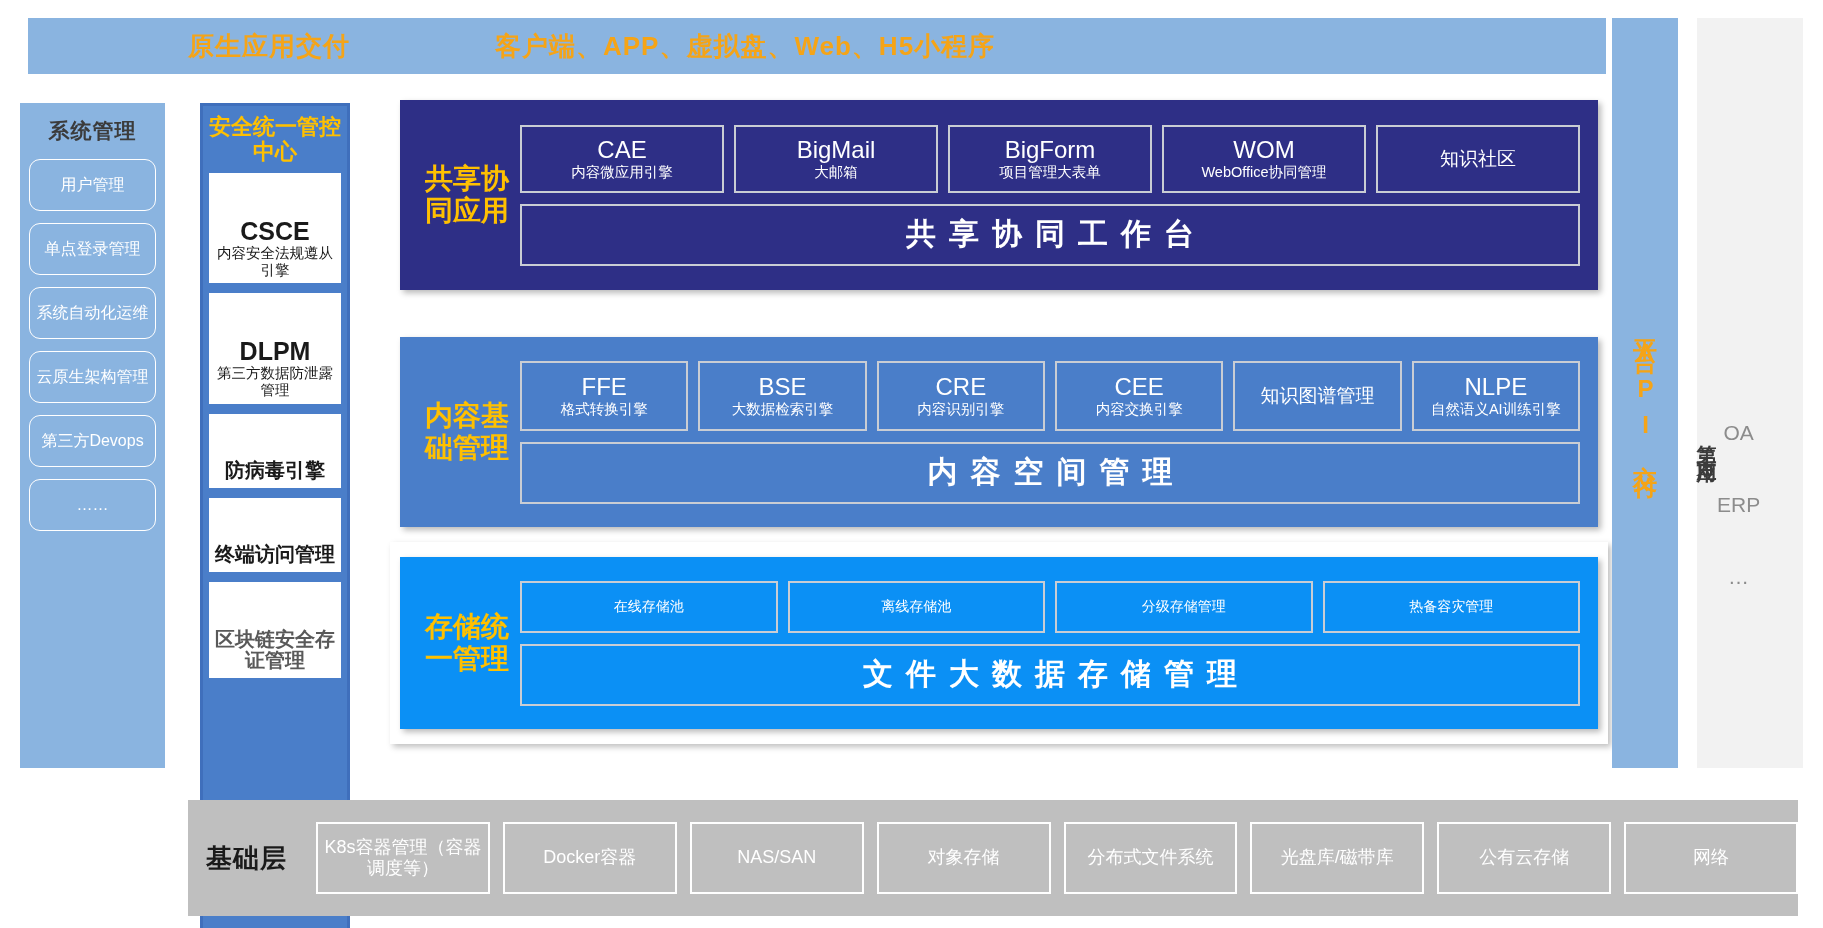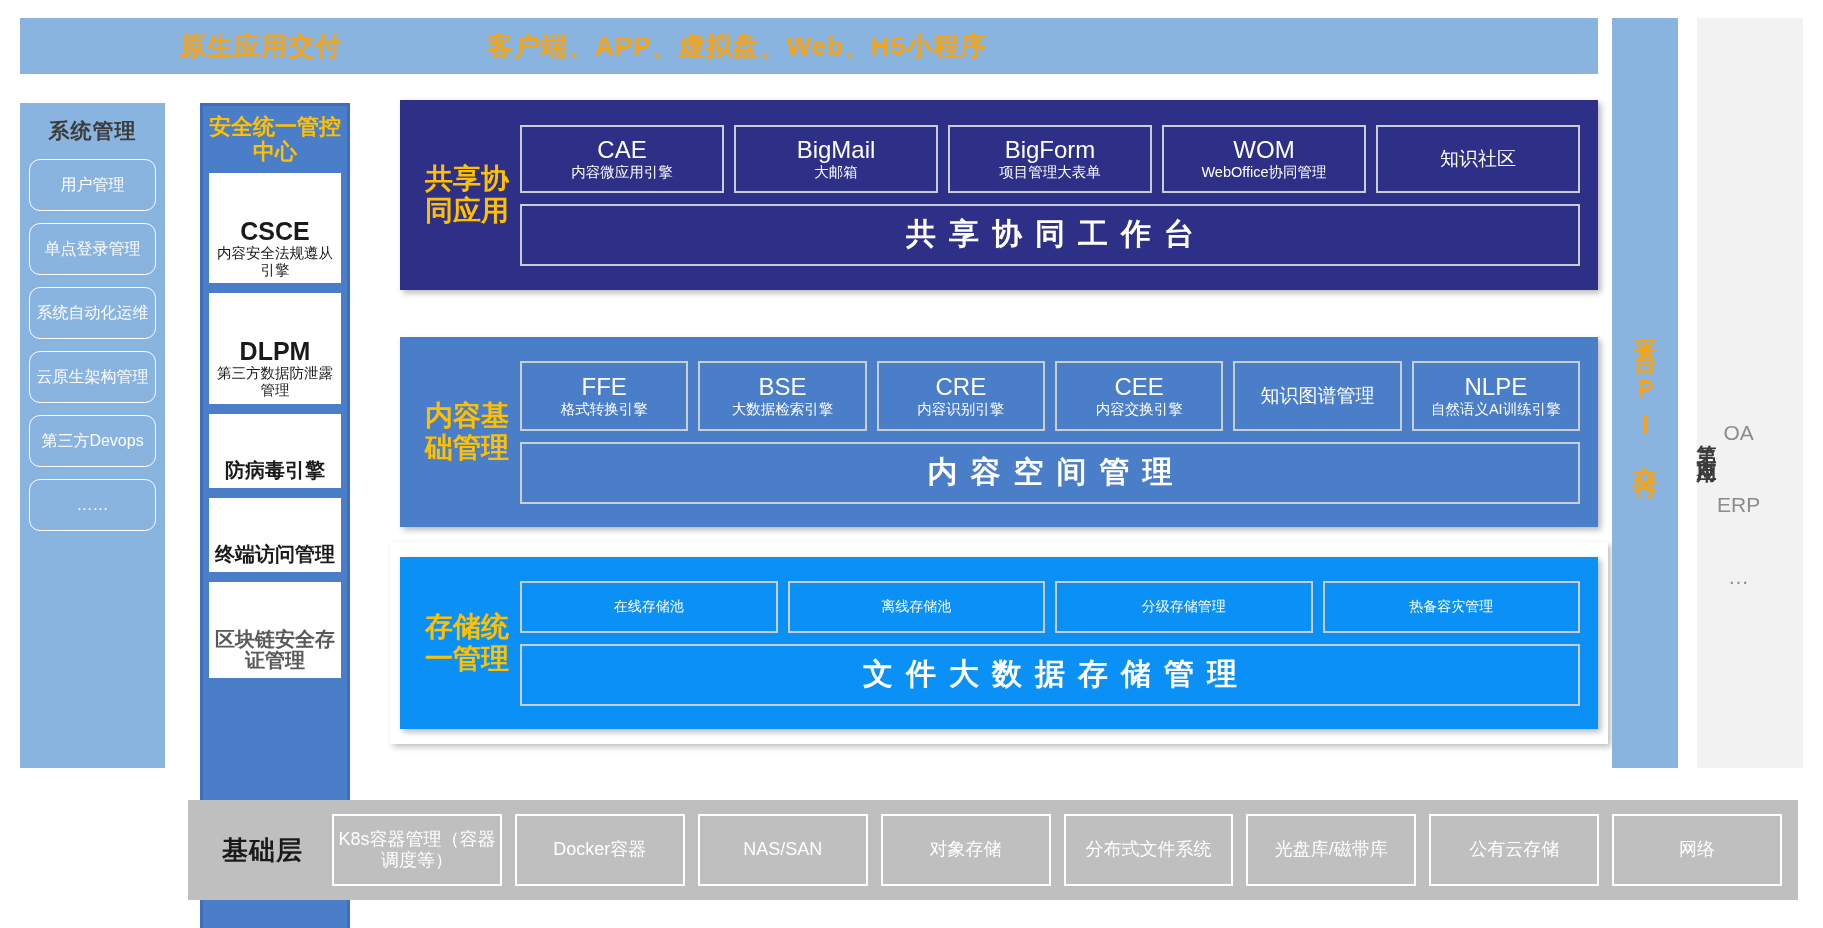--- a/index.html
+++ b/index.html
@@ -18,21 +18,21 @@
     position: relative;
     width: 1823px;
     height: 928px;
   }
 
   
   .abs { position: absolute; box-sizing: border-box; }
 
   
   #top-bar {
-    left: 20px; top: 18px; width: 1578px; height: 56px;
+    left: 28px; top: 18px; width: 1578px; height: 56px;
     background: #8ab4e0;
     display: flex;
     align-items: center;
   }
   #top-bar .lbl {
     color: #f5a417;
     font-weight: bold;
     font-size: 26px;
     letter-spacing: 1px;
     white-space: nowrap;
@@ -261,25 +261,25 @@
   #tp-list {
     margin-top: 128px;
     display: flex;
     flex-direction: column;
     align-items: center;
     gap: 48px;
   }
 
   
   #infra {
-    left: 188px; top: 800px; width: 1610px; height: 100px;
+    left: 188px; top: 800px; width: 1610px; height: 116px;
     background: #bfbfbf;
     display: flex;
     align-items: center;
-    padding: 0 16px;
+    padding: 0 0;
     box-sizing: border-box;
     gap: 13px;
   }
   #infra .hd {
     color: #1a1a1a;
     font-weight: bold;
     font-size: 26px;
     flex: 0 0 auto;
     margin: 0 16px 0 18px;
     letter-spacing: 1px;

